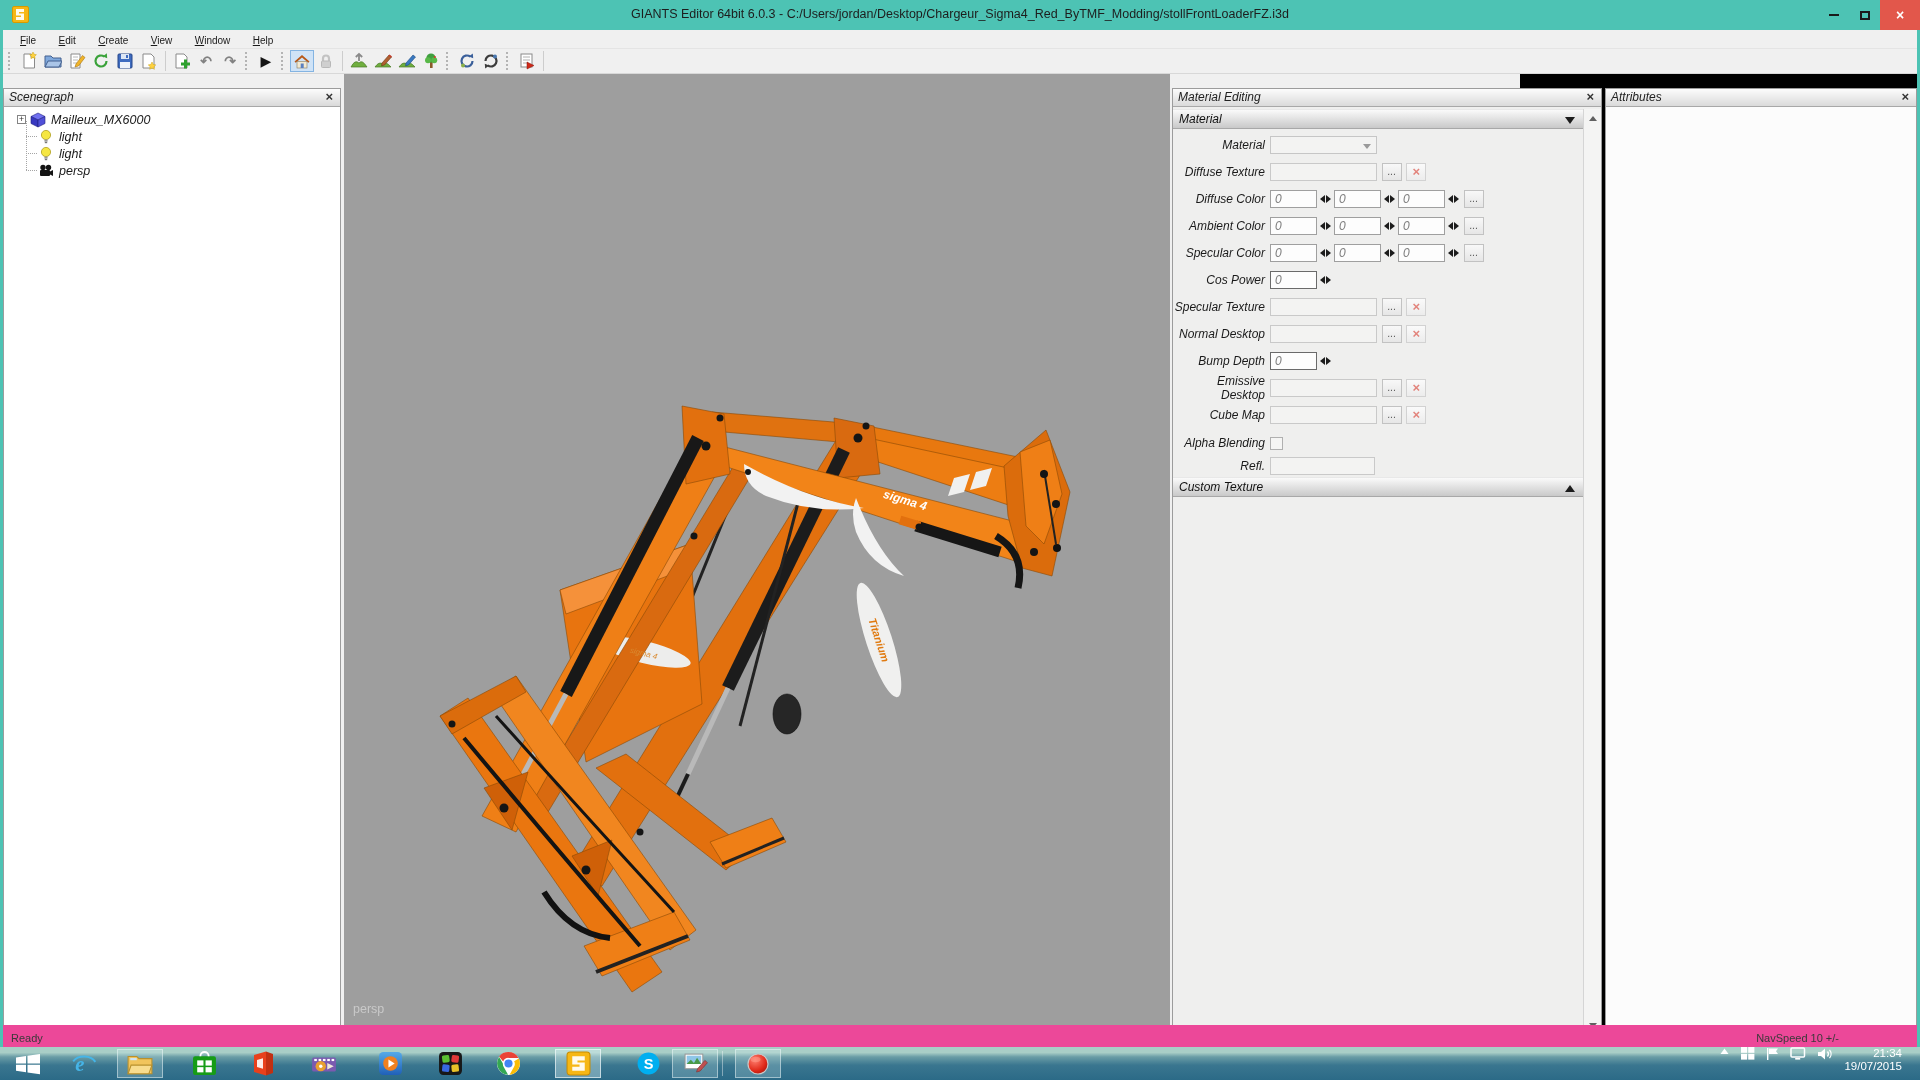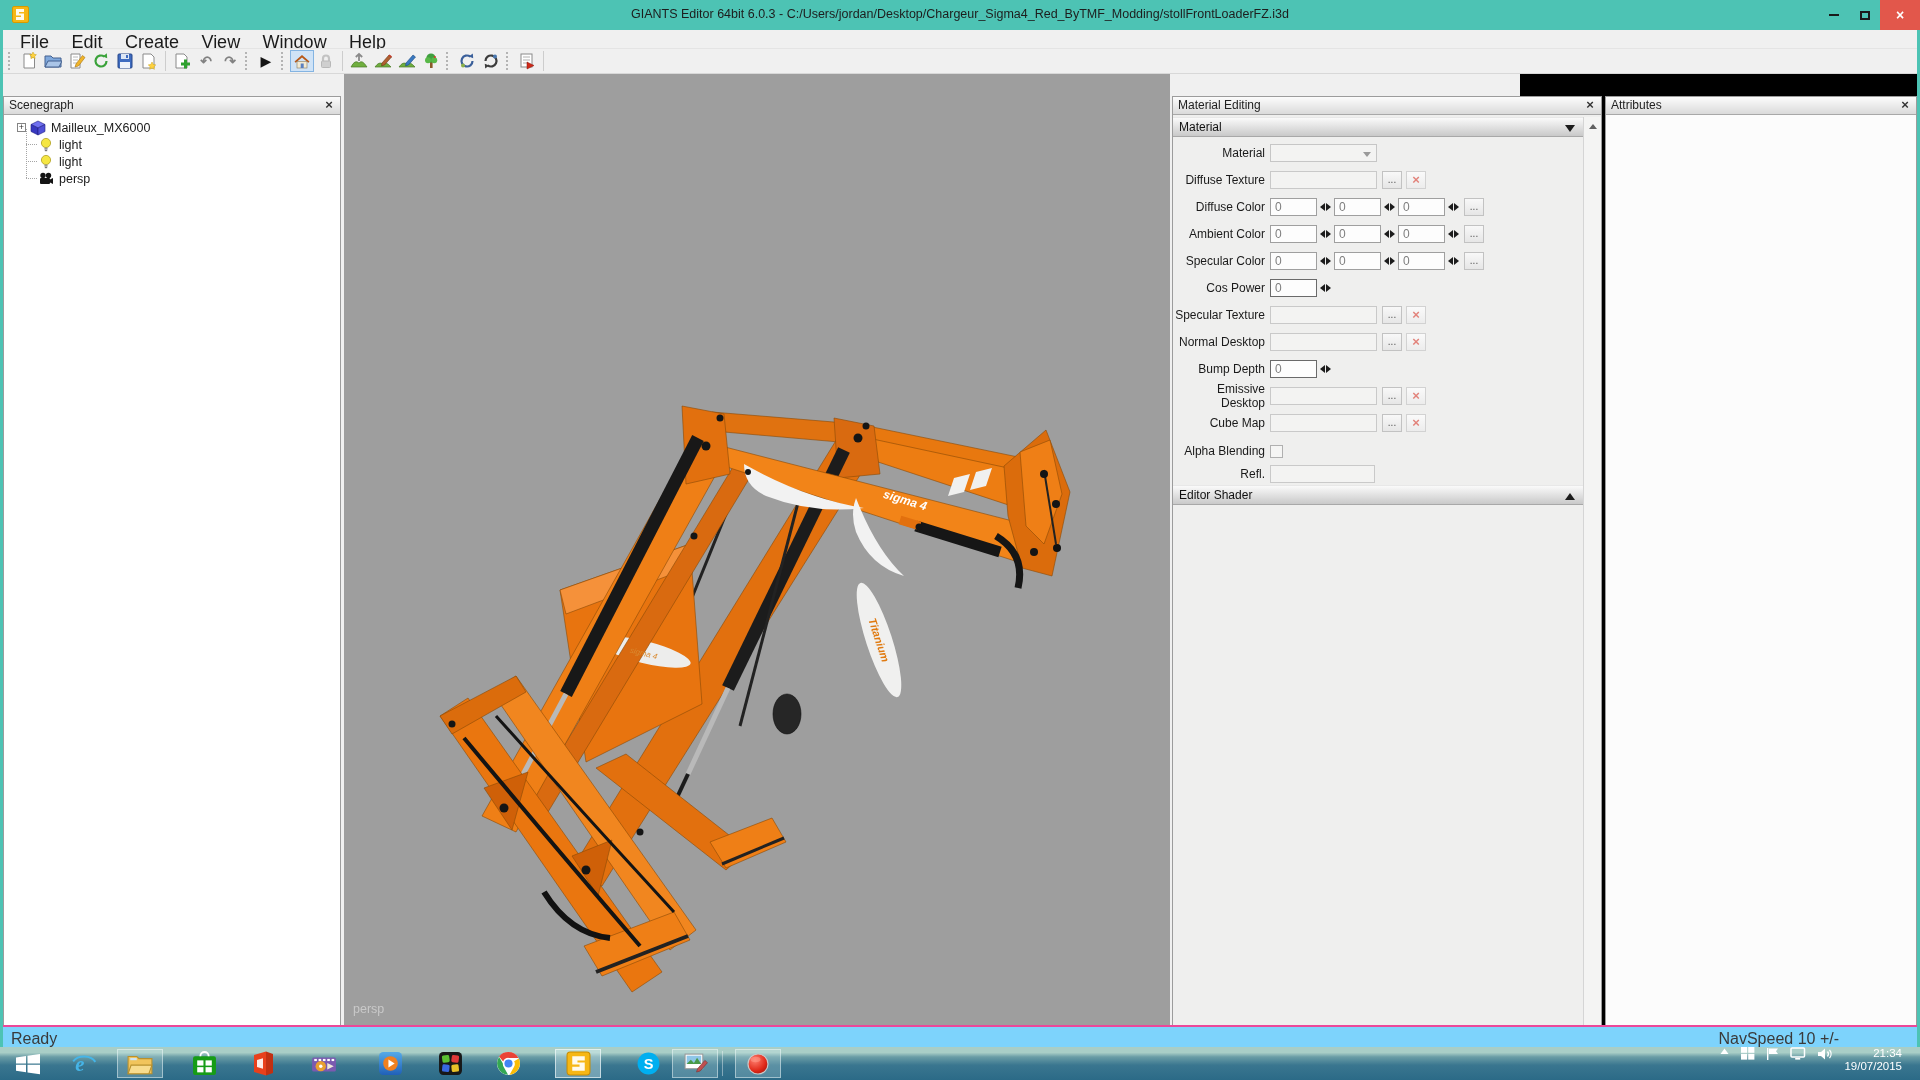--- a/index.html
+++ b/index.html
@@ -16,35 +16,35 @@
   .ctl-close { left:1880px; width:40px; background:#e2574b; color:#fff; font-size:14px; font-weight:bold; }
   .ctl-min i { display:block; width:10px; height:2px; background:#1a1a1a; }
   .ctl-max i { display:block; width:10px; height:9px; border:2px solid #1a1a1a; }
 
   
   .edge { position:absolute; top:30px; height:1017px; width:3px; background:#4dc3b4; z-index:5; }
   .edge-l { left:0; } .edge-r { left:1917px; }
 
   
   .menubar { position:absolute; left:3px; top:30px; width:1914px; height:19px; background:#f0f0f0; border-bottom:1px solid #e4e4e4; padding-left:8px; }
-  .menu-item { display:inline-block; padding:2px 9px 0 9px; font-size:18px; color:#1a1a1a; }
+  .menu-item { display:inline-block; padding:2px 9px 0 9px; font-size:10px; color:#1a1a1a; }
   .menu-item::first-letter { text-decoration:underline; }
 
   
   .toolbar { position:absolute; left:3px; top:49px; width:1914px; height:25px; background:#f0f0f0; border-bottom:1px solid #d8d8d8; display:flex; align-items:center; padding-left:2px; }
   .grip { width:5px; height:18px; border-left:2px dotted #b4b4b4; margin:0 4px 0 3px; }
   .tsep { width:1px; height:20px; background:#cdcdcd; margin:0 4px; }
   .tbtn { width:24px; height:22px; display:flex; align-items:center; justify-content:center; background:transparent; border:1px solid transparent; padding:0; }
   .tbtn.active { background:#cfe3f7; border:1px solid #84b4e2; }
   .tbtn.disabled { opacity:.5; filter:grayscale(.6); }
   .tbtn .glyph { font-size:14px; line-height:14px; color:#141414; }
   .glyph-gray { color:#9d9d9d; font-weight:bold; font-size:15px; }
 
   
-  .panel { position:absolute; top:96px; height:947px; border:1px solid #9c9c9c; background:#fff; }
+  .panel { position:absolute; top:88px; height:947px; border:1px solid #9c9c9c; background:#fff;font-style:italic; }
   .panel-header { height:18px; background:linear-gradient(#fcfcfc,#dadada); border-bottom:1px solid #a8a8a8; font-size:12px; color:#222; line-height:17px; padding-left:5px; position:relative; }
   .panel-close { position:absolute; right:4px; top:0; width:14px; height:17px; text-align:center; font-size:13px; font-weight:bold; color:#333; line-height:16px; }
 
   
   .sg-panel { left:3px; width:338px; }
   .sg-body { position:relative; width:100%; height:calc(100% - 18px); background:#fff; }
   .tree-row { position:absolute; left:0; height:17px; display:flex; align-items:center; font-size:12.5px; color:#1a1a1a; }
   .expander { width:9px; height:9px; border:1px solid #848484; background:#fff; font-size:9px; line-height:7px; text-align:center; color:#333; margin-right:4px; }
   .tree-icon { width:16px; height:16px; margin-right:5px; display:inline-block; }
   .tree-vline { position:absolute; left:22px; top:14px; height:49px; border-left:1px dotted #a5a5a5; }
@@ -78,21 +78,21 @@
   .sb-btn { position:absolute; left:1px; width:16px; height:16px; display:flex; align-items:center; justify-content:center; }
   .sb-up { top:1px; } .sb-dn { bottom:1px; }
   .sb-btn i { width:0; height:0; border-left:4px solid transparent; border-right:4px solid transparent; display:block; }
   .sb-up i { border-bottom:5px solid #606060; }
   .sb-dn i { border-top:5px solid #606060; }
 
   
   .attr-panel { left:1605px; width:312px; background:#fcfcfc; }
 
   
-  .statusbar { position:absolute; left:3px; top:1025px; width:1914px; height:22px; background:#7dd3fc; border-top:2px solid #ec4899; font-size:16px; color:#3a3a3a; }
+  .statusbar { position:absolute; left:3px; top:1025px; width:1914px; height:22px; background:#ec4899; border-top:4px solid #ec4899; font-size:11px; color:#3a3a3a; }
   .status-left { position:absolute; left:8px; top:3px; }
   .status-right { position:absolute; right:78px; top:3px; }
 
   
   .taskbar { position:absolute; left:0; top:1047px; width:1920px; height:33px;
              background:linear-gradient(180deg,#a9cec7 0%,#a9cec7 17%,#6a9da6 30%,#3a768f 55%,#2b6a87 100%); }
   .tb-item { position:absolute; top:2px; width:46px; height:29px; display:flex; align-items:center; justify-content:center; }
   .tb-item.open { background:rgba(215,240,243,.22); border:1px solid rgba(245,252,252,.48); }
   .tb-item.active { background:rgba(220,245,248,.38); border:1px solid rgba(250,255,255,.6); }
   .tb-sep { position:absolute; top:4px; width:1px; height:25px; background:rgba(255,255,255,.4); }
@@ -537,21 +537,21 @@
       <span class="mlabel">Alpha Blending</span>
       <span class="cb"></span>
     </div>
 
     <div class="mrow" style="top:367px;">
       <span class="mlabel">Refl.</span>
       <span class="rfield"></span>
     </div>
 
     <div class="section-header" style="top:388px;">
-      <span>Editor Shader</span>
+      <span>Custom Texture</span>
       <i class="sec-arrow arrow-up"></i>
     </div>
 
     <div class="vscroll">
       <span class="sb-btn sb-up">
           <i></i>
         </span>
       <span class="sb-btn sb-dn">
           <i></i>
         </span>

